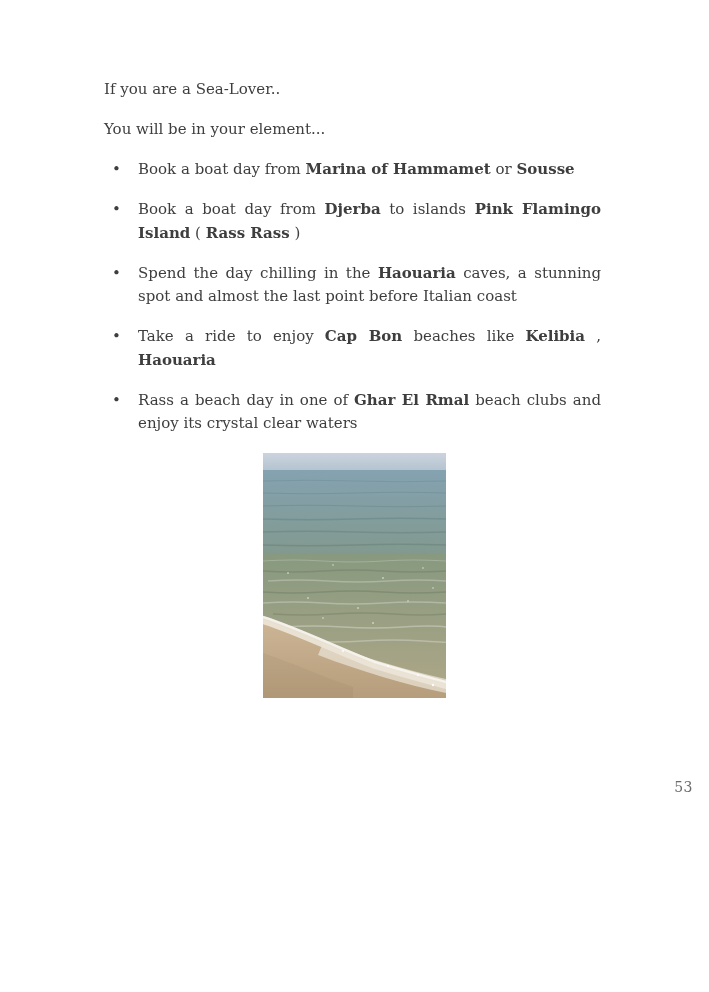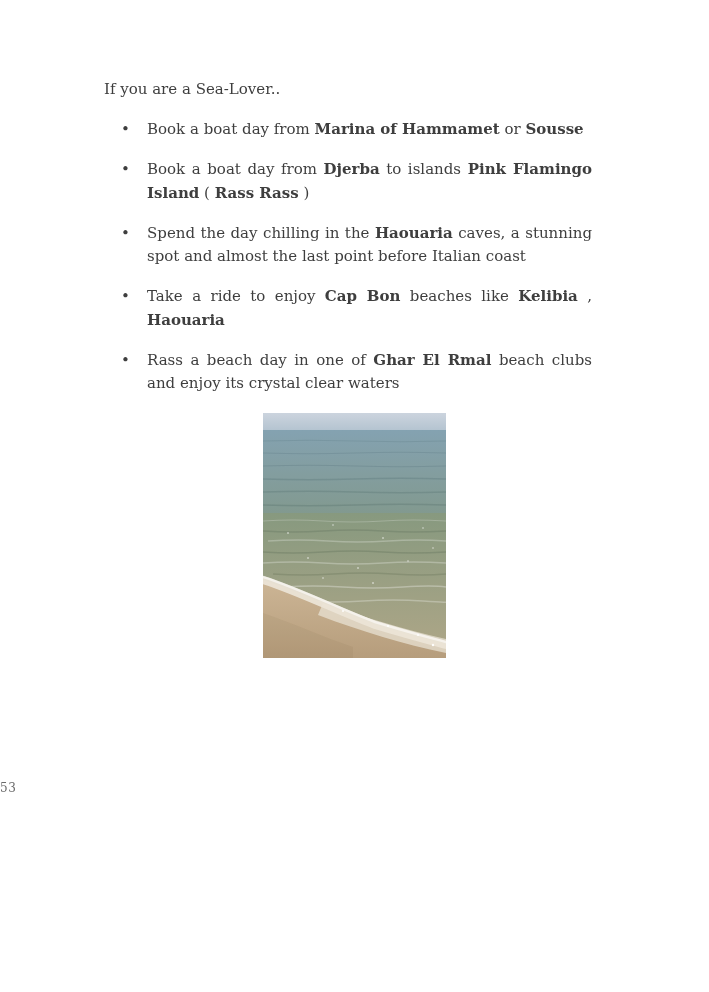--- a/index.html
+++ b/index.html
@@ -14,21 +14,21 @@
   }
   .content {
     position: absolute;
     left: 104px;
     width: 501px;
     top: 78px;
     font-size: 15px;
     line-height: 23.5px;
   }
   .content p { margin: 0 0 16.5px 0; }
-  ul.bullets { margin: 13px; padding: 0; list-style: none; }
+  ul.bullets { margin: 4px; padding: 0; list-style: none; }
   ul.bullets li {
     position: relative;
     padding-left: 30px;
     margin: 0 0 16.5px 0;
     text-align: justify;
   }
   ul.bullets li::before {
     content: "\2022";
     position: absolute;
     left: 4px;
@@ -38,35 +38,36 @@
   figure.photo {
     margin: 17px auto 0 auto;
     width: 183px;
     height: 245px;
     padding: 0;
   }
   figure.photo svg { display: block; }
   .page-number {
     position: absolute;
     left: 0;
-    right: 0;
+    right: 16px;
     bottom: 33px;
-    text-align: left;
-    font-size: 12px;
+    text-align: right;
+    font-size: 14px;
     color: #6a6a6a;
     letter-spacing: 0.5px;
   }
 </style>
 </head>
 <body>
 
 <div class="page">
   <div class="content">
 
     <p>If you are a Sea-Lover..</p>
+    <p>You will be in your element...</p>
 
     <ul class="bullets">
       <li><span>Book a boat day from </span><span class="b">Marina of Hammamet</span><span> or </span><span class="b">Sousse</span></li>
 
       <li><span>Book a boat day from </span><span class="b">Djerba</span><span> to islands </span><span class="b">Pink Flamingo Island</span><span> ( </span><span class="b">Rass Rass</span><span> )</span></li>
 
       <li><span>Spend the day chilling in the </span><span class="b">Haouaria</span><span> caves, a stunning spot and almost the last point before Italian coast</span></li>
 
       <li><span>Take a ride to enjoy </span><span class="b">Cap Bon</span><span> beaches like </span><span class="b">Kelibia</span><span> , </span><span class="b">Haouaria</span></li>
 

